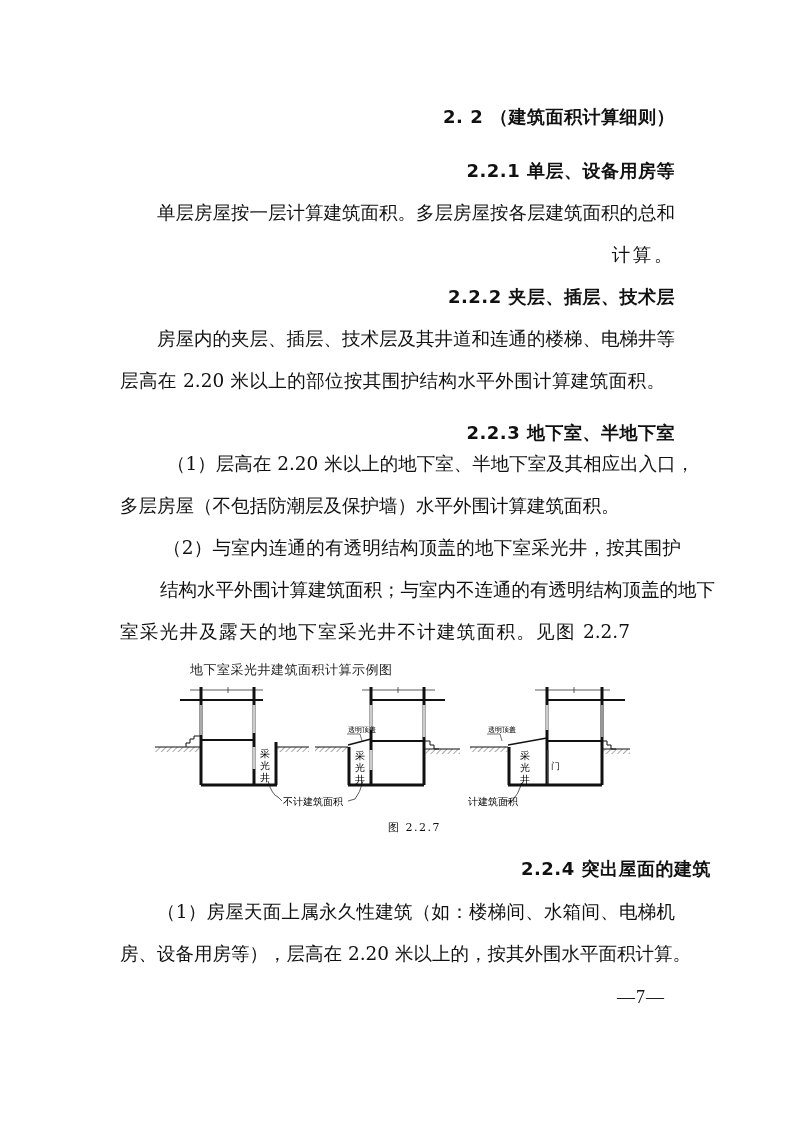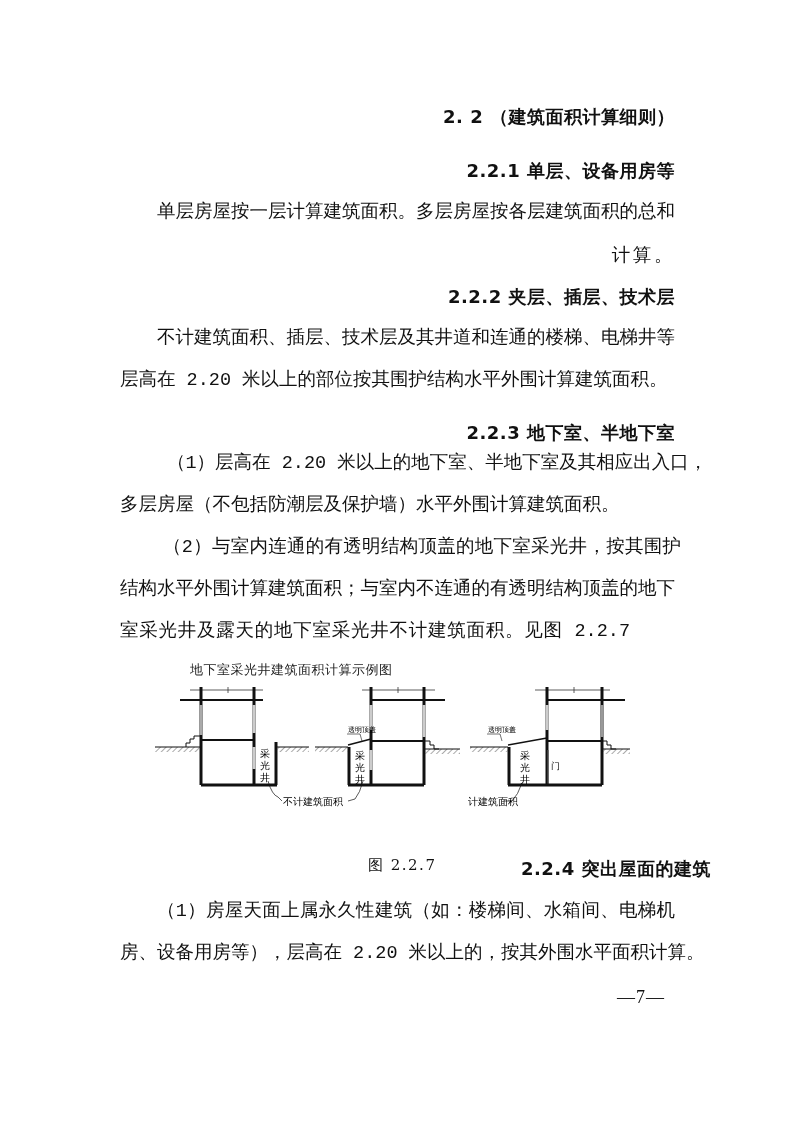--- a/index.html
+++ b/index.html
@@ -1,44 +1,44 @@
 <!DOCTYPE html>
 <html><head>
 <meta charset="utf-8">
 <style>
   html, body { margin:0; padding:0; background:#ffffff; }
   body { width:793px; height:1122px; position:relative; overflow:hidden;
          font-family:"DejaVu Serif","Liberation Serif",serif; color:#111; }
   .line { position:absolute; left:120px; width:555px; font-size:18.5px; white-space:nowrap; letter-spacing:2.6px; line-height:24px;text-align:right; }
   .h { font-family:"DejaVu Sans","Liberation Sans",sans-serif; font-weight:bold; font-size:18px; letter-spacing:0.5px; }
-  .justify { text-align:justify; text-align-last:justify; letter-spacing:0;font-family:Liberation Mono, monospace; }
+  .justify { text-align:justify; text-align-last:justify; letter-spacing:0; }
   .figure { position:absolute; left:150px; top:655px; width:480px; height:160px; }
   .fig-title { position:absolute; left:190px; top:661px; font-family:Liberation Sans, sans-serif; font-size:13px; letter-spacing:0.5px; color:#222; }
-  .fig-caption { position:absolute; left:368px; top:820px; font-size:15px; letter-spacing:1.5px;margin-top:36px; }
+  .fig-caption { position:absolute; left:388px; top:820px; font-size:11px; letter-spacing:1.5px; }
   .page-num { position:absolute; left:617px; top:987px; font-size:18px; letter-spacing:1px; font-family:"Liberation Serif",serif; }
   svg text { font-family:"DejaVu Sans","Liberation Sans",sans-serif; }
 </style>
 </head>
 <body>
 
 <div class="line h" style="top:105px;">2. 2 （建筑面积计算细则）</div>
 
 <div class="line h" style="top:159px;">2.2.1 单层、设备用房等</div>
 <div class="line justify" style="top:201px; left:157px; width:518px;">单层房屋按一层计算建筑面积。多层房屋按各层建筑面积的总和</div>
 <div class="line" style="top:243px;">计算。</div>
 
 <div class="line h" style="top:285px;">2.2.2 夹层、插层、技术层</div>
-<div class="line justify" style="top:327px; left:157px; width:518px;">不计建筑面积、插层、技术层及其井道和连通的楼梯、电梯井等</div>
+<div class="line justify" style="top:327px; left:157px; width:518px;">房屋内的夹层、插层、技术层及其井道和连通的楼梯、电梯井等</div>
 <div class="line justify" style="top:369px; width:545px;">层高在 2.20 米以上的部位按其围护结构水平外围计算建筑面积。</div>
 
 <div class="line h" style="top:421px;">2.2.3 地下室、半地下室</div>
 <div class="line justify" style="top:452px; left:167px; width:518px;">（1）层高在 2.20 米以上的地下室、半地下室及其相应出入口，</div>
 <div class="line justify" style="top:494px; width:483px;">多层房屋（不包括防潮层及保护墙）水平外围计算建筑面积。</div>
 <div class="line justify" style="top:536px; left:157px; width:518px;margin-left:6px;">（2）与室内连通的有透明结构顶盖的地下室采光井，按其围护</div>
-<div class="line justify" style="top:578px; width:555px;">结构水平外围计算建筑面积；与室内不连通的有透明结构顶盖的地下</div>
+<div class="line justify" style="top:578px; width:555px;margin-left:40px;">结构水平外围计算建筑面积；与室内不连通的有透明结构顶盖的地下</div>
 <div class="line justify" style="top:620px; width:510px;">室采光井及露天的地下室采光井不计建筑面积。见图 2.2.7</div>
 
 <div class="fig-title">地下室采光井建筑面积计算示例图</div>
 
 <svg class="figure" viewBox="0 0 480 160" style="top:655px;">
   <defs>
     <pattern id="hatch" width="4" height="4" patternUnits="userSpaceOnUse" patternTransform="rotate(45)">
       <line x1="0" y1="0" x2="0" y2="4" stroke="#555" stroke-width="1"></line>
     </pattern>
   </defs>

